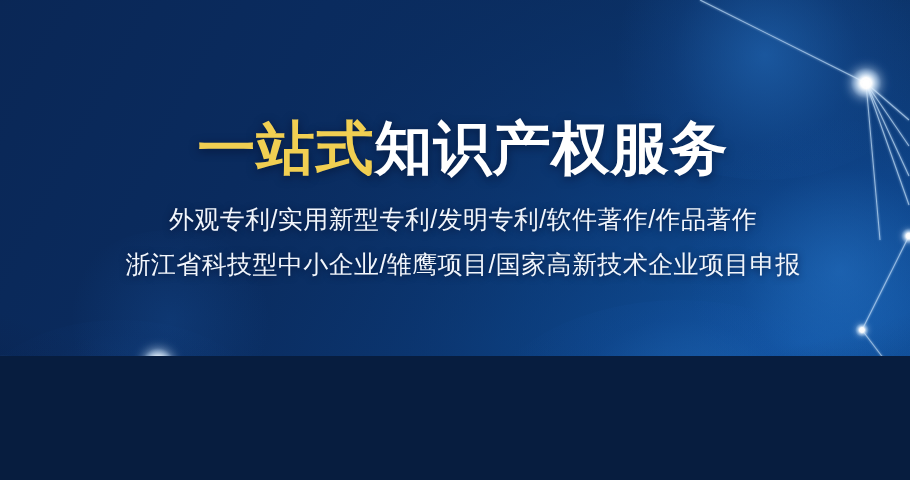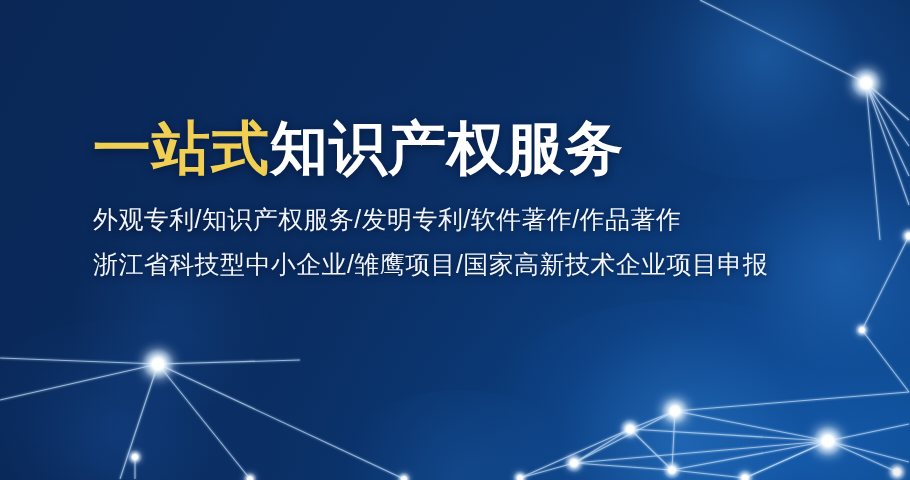--- a/index.html
+++ b/index.html
@@ -2,23 +2,24 @@
 <html><head>
 <meta charset="utf-8">
 <title>一站式知识产权服务</title>
 <style>
   html,body{margin:0;padding:0;background:#071d3f;}
   body{font-family:"Liberation Sans","DejaVu Sans",sans-serif;}
 
   #banner{
     position:relative;
     width:910px;
-    height:480px;
+    height:356px;
     overflow:hidden;
     background:#0a2a5c;
+    text-align:center;
   }
 
   
   .bg-base{
     position:absolute; inset:0;
     background:
       radial-gradient(120% 140% at 88% 96%, #1560b4 0%, #0d4a93 16%, #0a3877 36%, #0a2c60 58%, #08234e 78%, #071e44 100%);
   }
   .bg-tint{
     position:absolute; inset:0;
@@ -193,18 +194,18 @@
       </g>
   </svg>
 
   <div class="vig"></div>
 
   <div class="copy">
 
     <h1 class="headline"><span class="hl-gold">一站式</span><span class="hl-white">知识产权服务</span></h1>
 
     <div class="sublines">
-      <div class="subline">外观专利/知识产权服务/发明专利/软件著作/作品著作</div>
+      <div class="subline">外观专利/实用新型专利/发明专利/软件著作/作品著作</div>
       <div class="subline">浙江省科技型中小企业/雏鹰项目/国家高新技术企业项目申报</div>
     </div>
 
   </div>
 </div>
 
 </body></html>

